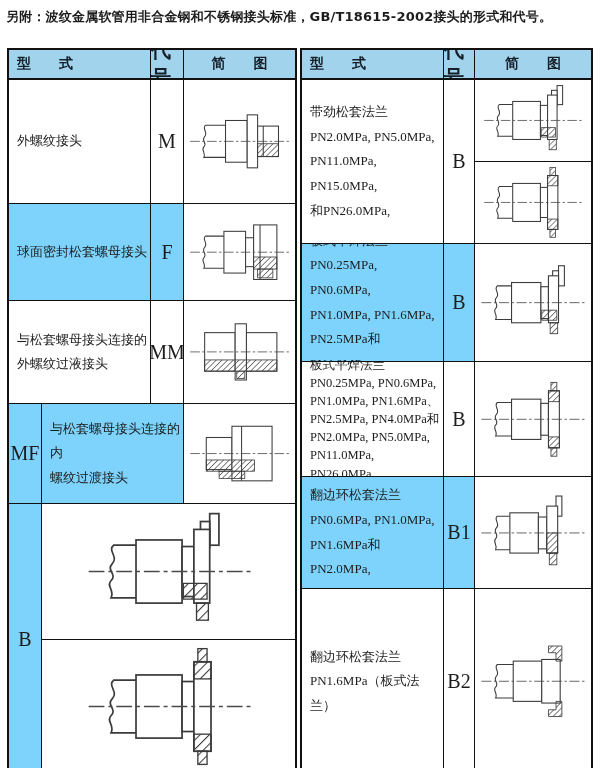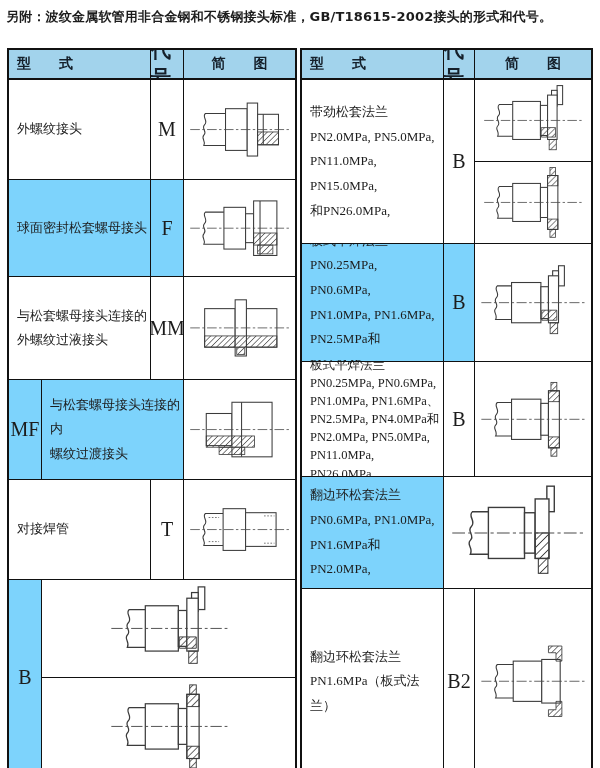--- a/index.html
+++ b/index.html
@@ -51,21 +51,21 @@
 
 <div class="tables">
 
   <div class="tbl left">
     <div class="row head">
       <div class="cell type th">型　　式</div>
       <div class="cell code th">代号</div>
       <div class="cell diag th lastc">简　　图</div>
     </div>
 
-    <div class="row" style="height:100px">
+    <div class="row" style="height:124px">
       <div class="cell type">
           <span>外螺纹接头</span>
         </div>
       <div class="cell code">M</div>
       <div class="cell diag lastc">
         <div class="sub">
             <div class="dwg">
               <svg viewBox="0 0 130 92" preserveAspectRatio="xMidYMid meet">
                 <path d="M48,26 H23 c-5,4 4,9 -1,14 c-5,5 4,8 -1,13 c-4,4 3,7 0,13 H48" fill="#ffffff" stroke="#3b3b3b" stroke-width="1.3"></path>
                 <rect x="48" y="20" width="27" height="52" fill="#ffffff" stroke="#3b3b3b" stroke-width="1.3"></rect>
@@ -140,44 +140,20 @@
                 <line x1="68" y1="12" x2="68" y2="80" stroke="#3b3b3b" stroke-width="1.3" fill="none"></line>
                 <rect x="24" y="54" width="60" height="14" fill="url(#hch)" stroke="#3b3b3b" stroke-width="1"></rect>
                 <rect x="40" y="68" width="32" height="9" fill="url(#hch)" stroke="#3b3b3b" stroke-width="1"></rect>
                 <line x1="4" y1="46" x2="127" y2="46" stroke="#4a4a4a" stroke-width="1" stroke-dasharray="12 3 3 3"></line>
               </svg>
             </div>
           </div>
       </div>
     </div>
 
-    <div class="row" style="height:100px">
-      <div class="cell type">
-          <span>对接焊管</span>
-        </div>
-      <div class="cell code">T</div>
-      <div class="cell diag lastc">
-        <div class="sub">
-            <div class="dwg">
-              <svg viewBox="0 0 130 92" preserveAspectRatio="xMidYMid meet">
-                <path d="M45,26 H23 c-5,4 4,9 -1,14 c-5,5 4,8 -1,13 c-4,4 3,7 0,13 H45" fill="#ffffff" stroke="#3b3b3b" stroke-width="1.3"></path>
-                <rect x="45" y="20" width="28" height="52" fill="#ffffff" stroke="#3b3b3b" stroke-width="1.3"></rect>
-                <rect x="73" y="25" width="38" height="42" fill="#ffffff" stroke="#3b3b3b" stroke-width="1.3"></rect>
-                <g stroke="#555555" stroke-width="1" stroke-dasharray="2 2">
-                  <line x1="96" y1="29" x2="109" y2="29"></line>
-                  <line x1="96" y1="63" x2="109" y2="63"></line>
-                  <line x1="27" y1="31" x2="40" y2="31"></line>
-                  <line x1="27" y1="61" x2="40" y2="61"></line>
-                </g>
-                <line x1="4" y1="46" x2="127" y2="46" stroke="#4a4a4a" stroke-width="1" stroke-dasharray="12 3 3 3"></line>
-              </svg>
-            </div>
-          </div>
-      </div>
-    </div>
 
     <div class="row last">
       <div class="cell code hl">B</div>
       <div class="cell diag lastc">
         <div class="sub split">
             <div class="dwg">
               <svg viewBox="0 0 130 92" preserveAspectRatio="xMidYMid meet">
                 <path d="M40,26 H23 c-5,4 4,9 -1,14 c-5,5 4,8 -1,13 c-4,4 3,7 0,13 H40" fill="#ffffff" stroke="#3b3b3b" stroke-width="1.3"></path>
                 <rect x="40" y="22" width="35" height="48" fill="#ffffff" stroke="#3b3b3b" stroke-width="1.3"></rect>
                 <rect x="75" y="27" width="9" height="38" fill="#ffffff" stroke="#3b3b3b" stroke-width="1.3"></rect>
@@ -313,20 +289,21 @@
           </div>
       </div>
     </div>
 
     <div class="row" style="height:112px">
       <div class="cell type hl">
           <span>翻边环松套法兰
 PN0.6MPa, PN1.0MPa,
 PN1.6MPa和PN2.0MPa,</span>
         </div>
+      <div class="cell code hl">B1</div>
       <div class="cell diag lastc">
         <div class="sub">
             <div class="dwg">
               <svg viewBox="0 0 130 92" preserveAspectRatio="xMidYMid meet">
                 <path d="M38,26 H23 c-5,4 4,9 -1,14 c-5,5 4,8 -1,13 c-4,4 3,7 0,13 H38" fill="#ffffff" stroke="#3b3b3b" stroke-width="1.3"></path>
                 <rect x="38" y="22" width="34" height="48" fill="#ffffff" stroke="#3b3b3b" stroke-width="1.3"></rect>
                 <rect x="72" y="27" width="10" height="38" fill="#ffffff" stroke="#3b3b3b" stroke-width="1.3"></rect>
                 <rect x="93" y="2" width="7" height="24" fill="#ffffff" stroke="#3b3b3b" stroke-width="1.3"></rect>
                 <rect x="82" y="14" width="13" height="56" fill="#ffffff" stroke="#3b3b3b" stroke-width="1.3"></rect>
                 <rect x="82" y="46" width="13" height="24" fill="url(#hch)" stroke="#3b3b3b" stroke-width="1"></rect>

